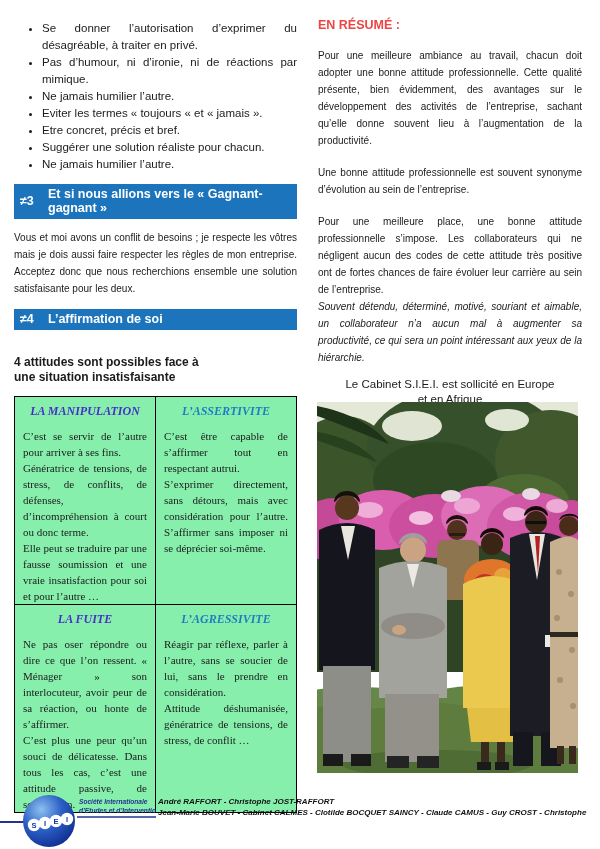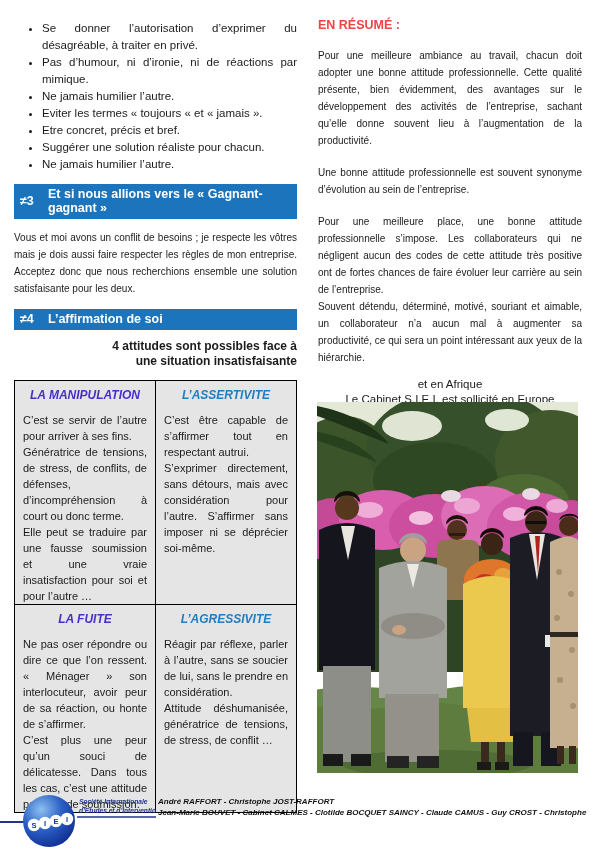--- a/index.html
+++ b/index.html
@@ -13,41 +13,41 @@
   ul.bullets li{text-align:justify;margin:0;}
   .section-bar{
     background:#1B74BC;color:#fff;font-weight:bold;font-size:12.5px;
     padding:3px 6px 4px 6px;display:flex;align-items:center;
   }
   .bar-num{width:28px;flex:0 0 28px;}
   .bar3{margin-top:11px;}
   .bar4{margin-top:12px;}
   .body-par{font-size:10px;line-height:17px;text-align:justify;margin:10px 0 0 0;}
   .table-heading{
-    text-align:right;font-weight:bold;font-size:12px;line-height:15px;margin:9px 0 0 0;
+    text-align:left;font-weight:bold;font-size:12px;line-height:15px;margin:25px 0 0 0;
   }
   table.attitudes{border-collapse:collapse;margin-top:11px;width:283px;table-layout:fixed;}
   table.attitudes td{
-    border:1.7px solid #000;background:#e5e5e5;vertical-align:top;
-    padding:4px 8px 0 8px;font-size:11px;line-height:16px;text-align:justify;
+    border:1.7px solid #000;background:#86efac;vertical-align:top;
+    padding:4px 8px 0 8px;font-size:11px;line-height:16px;text-align:justify;font-family:Liberation Serif, serif;
   }
   td.row1{height:186px;}
   td.row2{height:199px;}
   .cell-title{
     text-align:center;font-weight:bold;font-style:italic;font-size:12px;margin:2px 0 9px 0;
   }
   .title-purple{color:#4630C8;}
   .title-blue{color:#1F7EC2;}
   .cell p{margin:0;}
   .cell p.gap{margin-top:0;}
   
   .right-col{position:absolute;left:318px;top:10px;width:264px;}
   .resume-title{color:#ef4444;font-weight:bold;font-size:12.5px;margin:8px 0 0 0;}
   .right-col .body-par{margin-top:15px;}
-  .right-col .joined{margin-top:0;}
+  .right-col .joined{margin-top:0;font-style:italic;}
   .caption{ text-align:center;font-size:11.5px;line-height:15px;margin-top:11px;}
   
   .photo{position:absolute;left:317px;top:402px;width:261px;height:371px;overflow:hidden;}
   
   .footer-logo{position:absolute;left:0;top:792px;width:156px;height:57px;}
   .footer-names{
     position:absolute;left:158px;top:796px;width:436px;
     font-size:8px;font-style:italic;font-weight:bold;line-height:11px;color:#101010;
   }
 </style>
@@ -113,22 +113,22 @@
     </table>
 </div>
 
 <div class="right-col">
   <div class="resume-title">EN RÉSUMÉ :</div>
   <p class="body-par">Pour une meilleure ambiance au travail, chacun doit adopter une bonne attitude professionnelle. Cette qualité présente, bien évidemment, des avantages sur le développement des activités de l’entreprise, sachant qu’elle donne souvent lieu à l’augmentation de la productivité.</p>
   <p class="body-par">Une bonne attitude professionnelle est souvent synonyme d’évolution au sein de l’entreprise.</p>
   <p class="body-par">Pour une meilleure place, une bonne attitude professionnelle s’impose. Les collaborateurs qui ne négligent aucun des codes de cette attitude très positive ont de fortes chances de faire évoluer leur carrière au sein de l’entreprise.</p>
   <p class="body-par joined">Souvent détendu, déterminé, motivé, souriant et aimable, un collaborateur n’a aucun mal à augmenter sa productivité, ce qui sera un point intéressant aux yeux de la hiérarchie.</p>
   <div class="caption">
+    <div>Le Cabinet S.I.E.I. est sollicité en Europe</div>
     <div>et en Afrique</div>
-    <div>Le Cabinet S.I.E.I. est sollicité en Europe</div>
   </div>
 </div>
 
 <div class="photo">
   <svg width="261" height="371" viewBox="0 0 261 371">
 
     <rect width="261" height="160" fill="#e4e8d7"></rect>
 
     <ellipse cx="26" cy="72" rx="56" ry="58" fill="#3c5429"></ellipse>
     <ellipse cx="148" cy="46" rx="98" ry="60" fill="#35502a"></ellipse>

